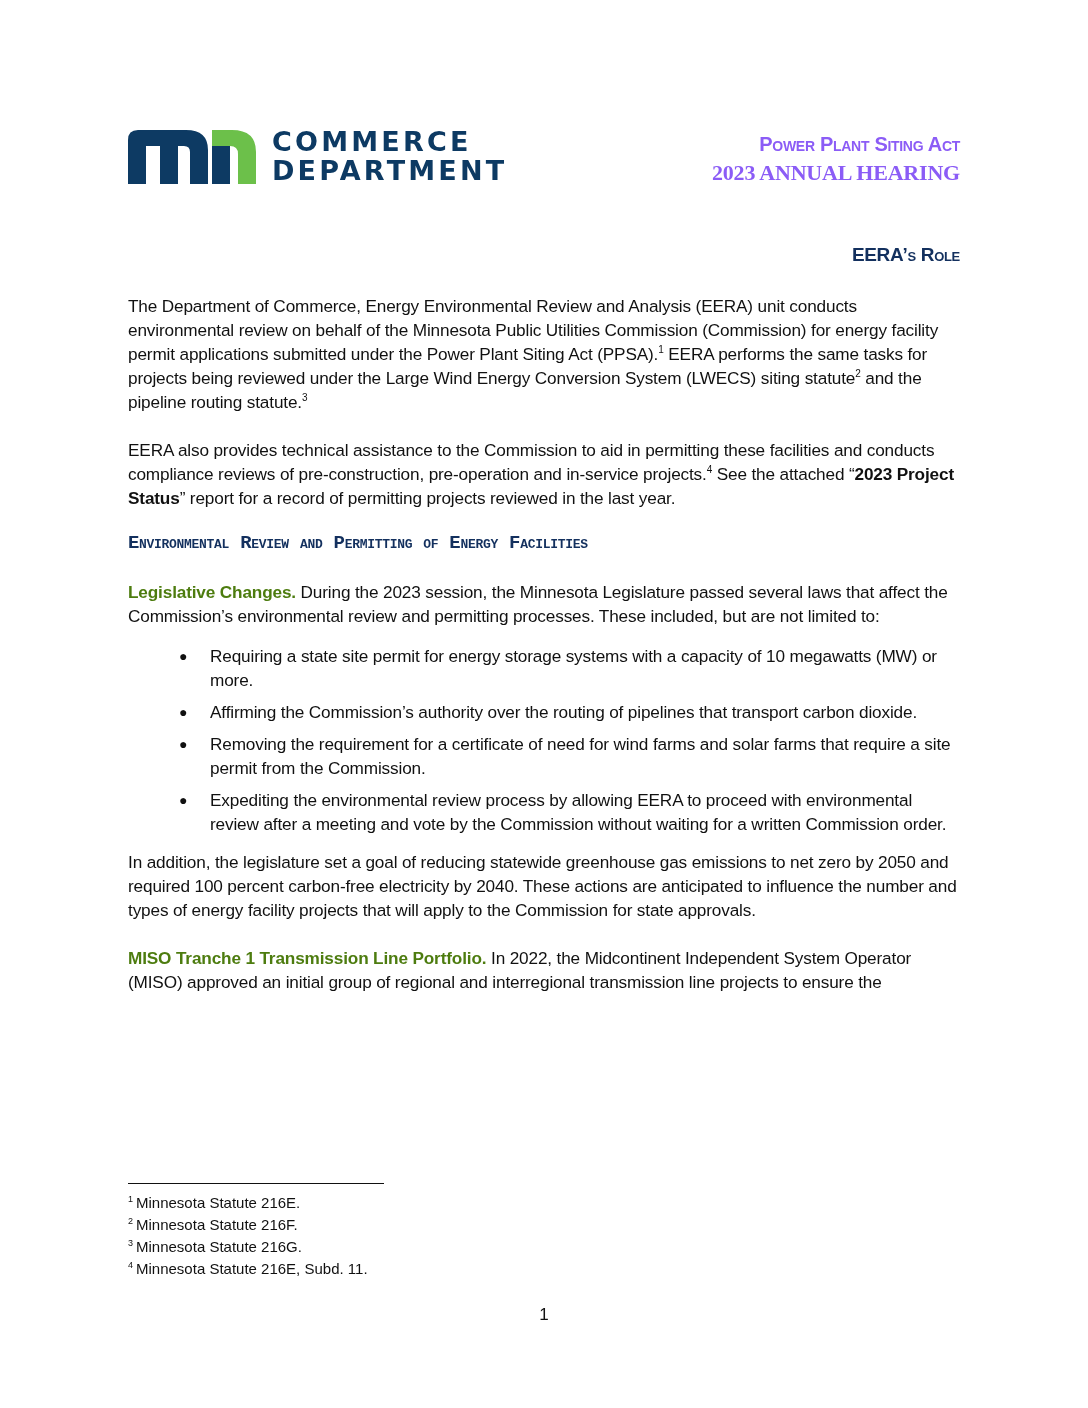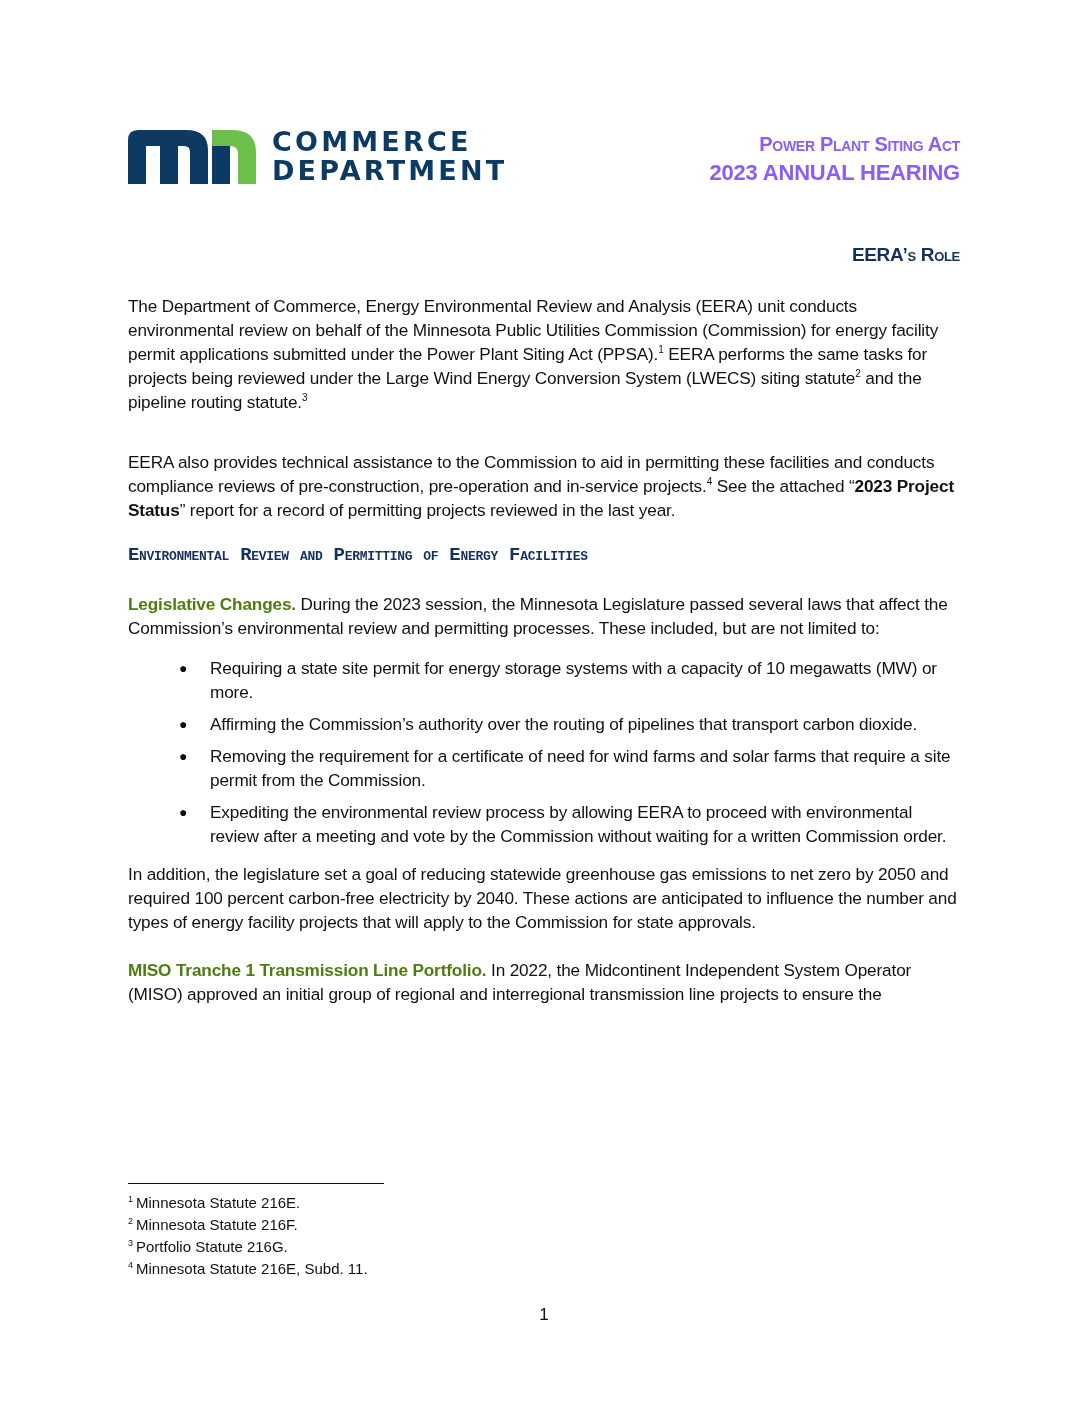--- a/index.html
+++ b/index.html
@@ -10,31 +10,31 @@
     .page { position: absolute; left: 0; top: 0; width: 1088px; height: 1136px; }
 
     
     .logo { position: absolute; left: 128px; top: 126px; height: 60px; display: flex; align-items: center; }
     .logo-mark { width: 128px; height: 56px; display: block; }
     .logo-text { margin-left: 16px; display: flex; flex-direction: column; justify-content: center;
       font-family: "DejaVu Sans", sans-serif; font-weight: bold; color: #0d3a63; letter-spacing: 3.2px; }
     .logo-line { font-size: 27px; line-height: 29px; }
     .doc-title { position: absolute; right: 128px; top: 130px; text-align: right; color: #8b5cf6; font-weight: bold; }
     .doc-title .t1 { font-size: 20px; line-height: 28px; font-variant: small-caps; letter-spacing: -0.3px; }
-    .doc-title .t2 { font-size: 22px; line-height: 30px; letter-spacing: -0.2px; }
+    .doc-title .t2 { font-size: 22px; line-height: 30px; letter-spacing: -0.2px; font-family: Liberation Serif, serif; }
 
     
     .content { position: absolute; left: 128px; top: 244px; width: 832px; }
     h2 { margin: 0; font-size: 19px; font-weight: bold; color: #13305e; font-variant: small-caps; letter-spacing: -0.3px; }
     p { margin: 0; font-size: 17.2px; line-height: 24px; letter-spacing: -0.15px; }
     .lead { color: #4d7c0f; font-weight: bold; }
     sup { font-size: 10px; line-height: 0; vertical-align: 7px; }
     .h-eera { margin-top: 0; text-align: right; }
     .p1 { margin-top: 28px; }
-    .p2 { margin-top: 36px; }
+    .p2 { margin-top: 24px; }
     .h-env { margin-top: 22px; font-family: Liberation Mono, monospace; }
     .p3 { margin-top: 26px; }
     ul { margin: 16px 0 0 0; padding: 0 0 0 82px; list-style: none; }
     li { position: relative; font-size: 17.2px; line-height: 24px; margin-bottom: 8px; letter-spacing: -0.15px; }
     li .bullet { position: absolute; left: -31px; top: 0; font-size: 14px; }
     .p4 { margin-top: 14px; }
     .p5 { margin-top: 24px; }
 
     
     .fn-rule { position: absolute; left: 128px; top: 1183px; width: 256px; height: 0; border-top: 1.5px solid #111; }
@@ -88,18 +88,18 @@
 
     <p class="p4">In addition, the legislature set a goal of reducing statewide greenhouse gas emissions to net zero by 2050 and required 100 percent carbon-free electricity by 2040. These actions are anticipated to influence the number and types of energy facility projects that will apply to the Commission for state approvals.</p>
 
     <p class="p5"><span class="lead">MISO Tranche 1 Transmission Line Portfolio.</span><span> In 2022, the Midcontinent Independent System Operator (MISO) approved an initial group of regional and interregional transmission line projects to ensure the</span></p>
   </div>
 
   <div class="fn-rule"></div>
   <div class="footnotes">
     <div class="fn"><sup>1</sup><span>Minnesota Statute 216E.</span></div>
     <div class="fn"><sup>2</sup><span>Minnesota Statute 216F.</span></div>
-    <div class="fn"><sup>3</sup><span>Portfolio Statute 216G.</span></div>
+    <div class="fn"><sup>3</sup><span>Minnesota Statute 216G.</span></div>
     <div class="fn"><sup>4</sup><span>Minnesota Statute 216E, Subd. 11.</span></div>
   </div>
 
   <div class="page-num">1</div>
 </div>
 
 </body></html>

